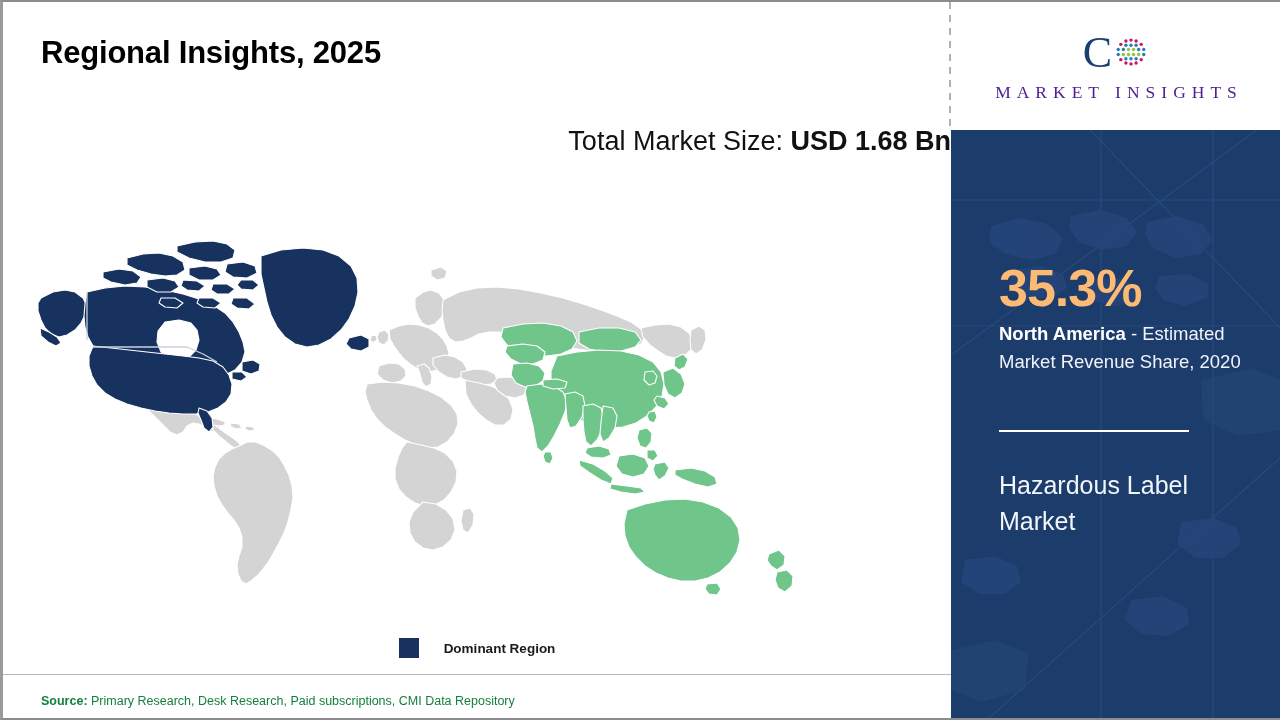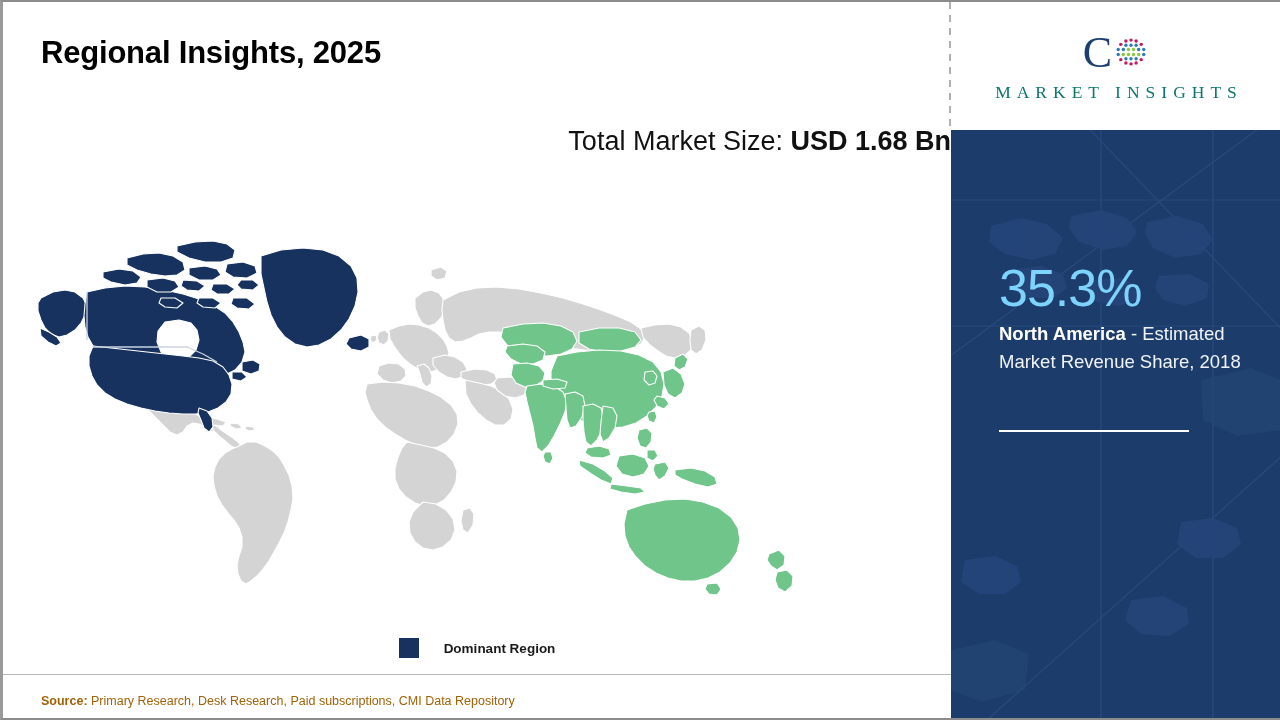--- a/index.html
+++ b/index.html
@@ -49,21 +49,21 @@
   .legend-swatch { width:20px; height:20px; display:block; }
   .legend-label { font-size:13.5px; font-weight:bold; color:#1a1a1a; }
 
   
   .source-rule {
     position:absolute; left:0; top:672px; width:948px; height:1px;
     background:#b8b8b8;
   }
   .source-line {
     position:absolute; left:38px; top:692px;
-    font-size:12.5px; color:#a16207; white-space:nowrap;
+    font-size:12.5px; color:#15803d; white-space:nowrap;
   }
   .source-line .lbl { font-weight:bold; }
 
   
   .v-dash {
     position:absolute; left:946px; top:0; width:2px; height:128px;
     background:repeating-linear-gradient(to bottom,
         #b0b0b0 0px, #b0b0b0 7px, transparent 7px, transparent 13px);
   }
 
@@ -78,37 +78,37 @@
     height:46px;
   }
   .logo-c, .logo-herent {
     font-family:"Liberation Serif", serif;
     font-size:44px; color:#1d3f70; letter-spacing:1px;
     line-height:1; font-weight:400;
   }
   .logo-globe { width:34px; height:34px; margin:0 1px 2px 1px; display:block; }
   .logo-sub {
     font-family:"Liberation Serif", serif;
-    font-size:17.5px; color:#0f766e; letter-spacing:6.0px;
+    font-size:17.5px; color:#4c1d95; letter-spacing:6.0px;
     margin-top:6px; padding-left:6px;
   }
 
   
   .blue-panel {
     position:absolute; left:948px; top:128px; width:330px; height:588px;
     background:#1c3c6b;
     overflow:hidden;
   }
   .blue-bg { position:absolute; inset:0; }
   .blue-bg svg { width:100%; height:100%; display:block; }
   .panel-content { position:absolute; left:0; top:0; width:330px; height:588px; }
 
   .stat-pct {
     position:absolute; left:48px; top:132px;
-    font-size:52px; font-weight:normal; color:#7dd3fc; line-height:1;
+    font-size:52px; font-weight:bold; color:#fdba74; line-height:1;
     letter-spacing:-1px;
   }
   .stat-desc {
     position:absolute; left:48px; top:190px; width:248px;
     font-size:18.5px; color:#f0f3f8; line-height:1.52; font-weight:400;
   }
   .stat-desc .strong { font-weight:bold; color:#fff; }
   .panel-rule {
     position:absolute; left:48px; top:300px; width:190px; height:2px;
     background:#ffffff;
@@ -363,19 +363,20 @@
         <g fill="#234river"></g>
         <g fill="#244878" opacity="0.55">
           <path d="M250,250 L300,238 L330,250 L330,300 L286,306 L252,290 Z"></path>
           <path d="M0,520 L44,510 L78,524 L74,560 L30,572 L0,560 Z"></path>
         </g>
       </svg>
     </div>
     <div class="panel-content">
       <div class="stat-pct">35.3%</div>
       <div class="stat-desc">
-        <span class="strong">North America</span><span> - Estimated Market Revenue Share, 2018</span>
+        <span class="strong">North America</span><span> - Estimated Market Revenue Share, 2020</span>
       </div>
       <div class="panel-rule"></div>
+      <div class="market-name">Hazardous Label Market</div>
     </div>
   </div>
 
 </div>
 
 </body></html>

